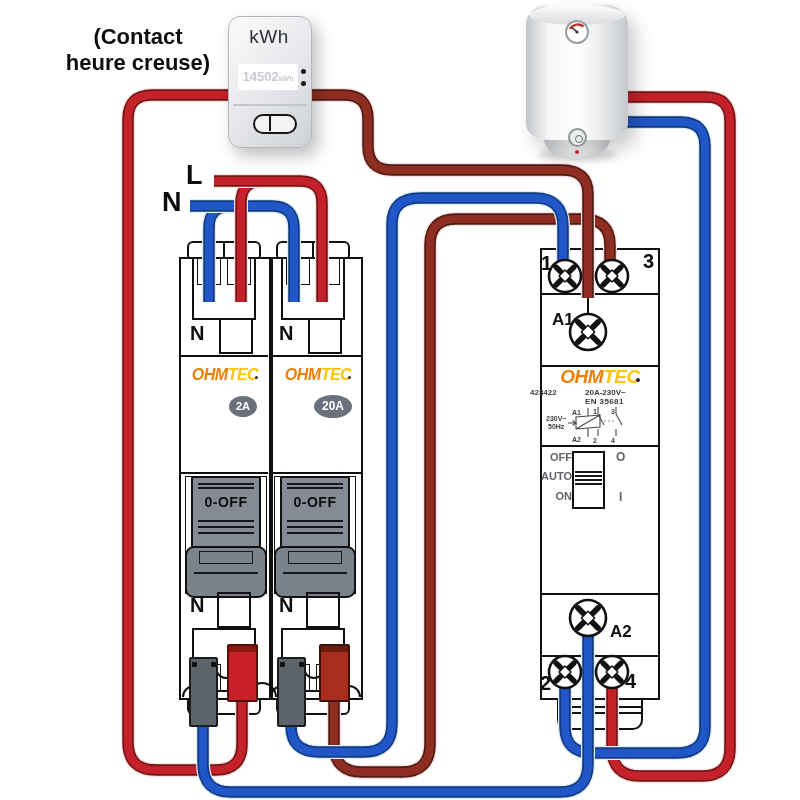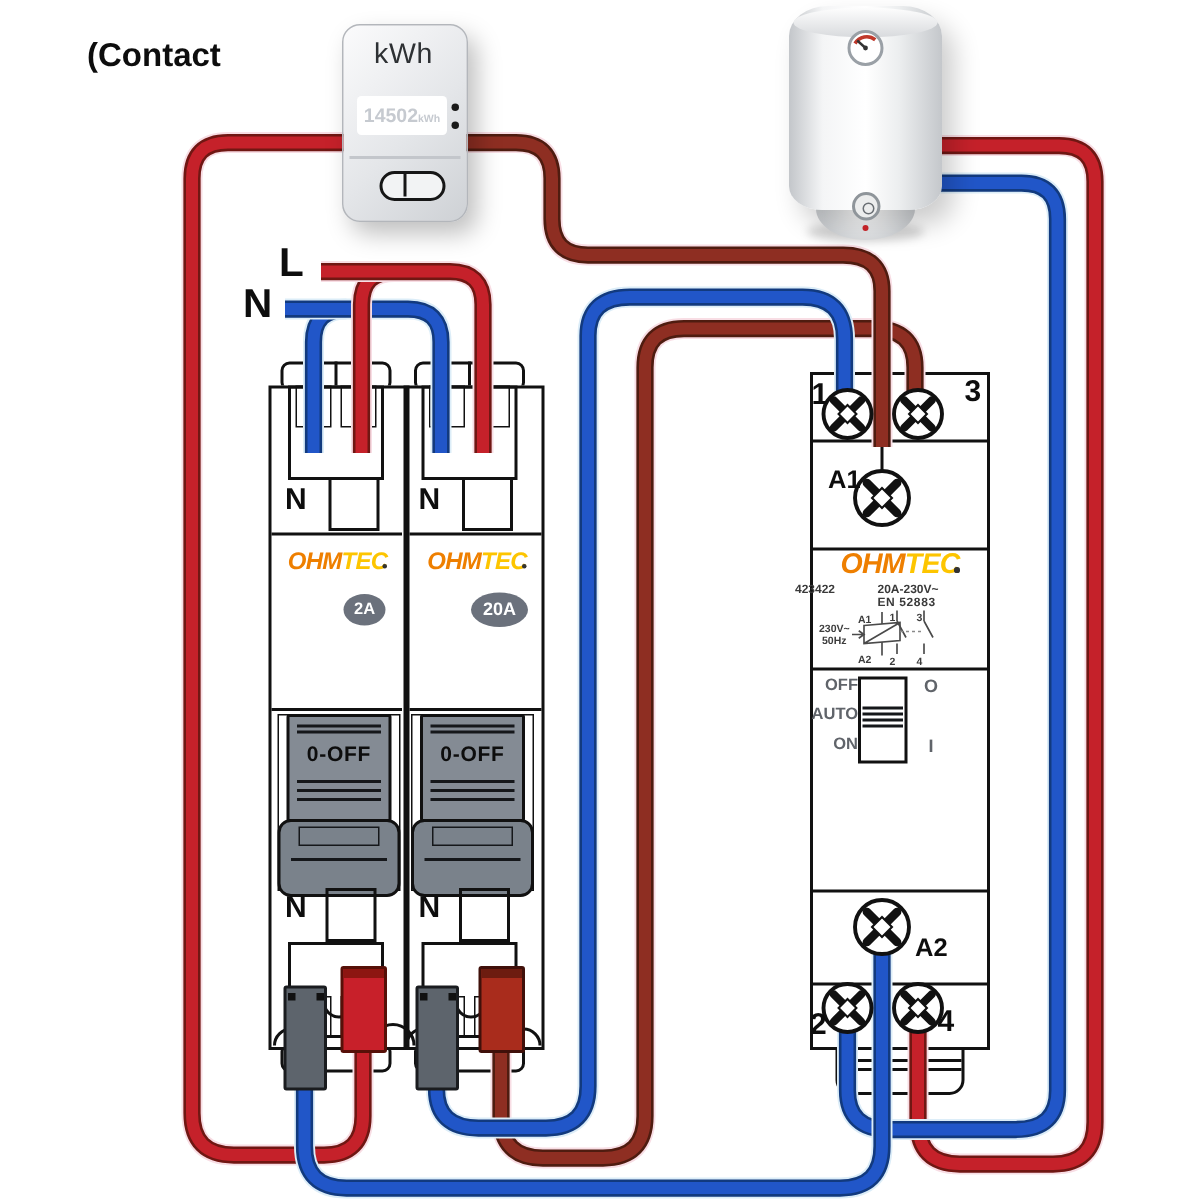--- a/index.html
+++ b/index.html
@@ -256,21 +256,22 @@
           <rect x="560.8" y="667.8" width="8.4" height="8.4" fill="#fff" stroke-width="1.4" transform="rotate(45 565 672)"></rect>
         </g>
       <g>
           <circle cx="612" cy="672" r="16" fill="#fff" stroke-width="2.6"></circle>
           <path d="M603 663 L621 681 M603 681 L621 663" stroke-width="5.4" stroke-linecap="round"></path>
           <rect x="607.8" y="667.8" width="8.4" height="8.4" fill="#fff" stroke-width="1.4" transform="rotate(45 612 672)"></rect>
         </g>
     </g>
   </svg>
 
-  <div class="txt bold" style="left:58px;top:24px;width:160px;font-size:22px;">(Contact</div>
+  <div class="txt bold" style="left:58px;top:24px;width:160px;text-align:center;font-size:22px;">(Contact</div>
+  <div class="txt bold" style="left:48px;top:50px;width:180px;text-align:center;font-size:22px;">heure creuse)</div>
 
   <div class="txt bold" style="left:186px;top:160px;font-size:27px;">L</div>
   <div class="txt bold" style="left:162px;top:187px;font-size:27px;">N</div>
 
   <div class="meter">
     <div class="txt" style="left:0;top:9px;width:80px;text-align:center;font-size:19px;font-weight:500;color:#2e3134;letter-spacing:.5px;">kWh</div>
     <div class="display"><span>14502</span><span style="font-size:7px;">kWh</span></div>
     <div class="dot" style="left:72px;top:52px;"></div>
     <div class="dot" style="left:72px;top:64px;"></div>
     <div style="position:absolute;left:4px;top:87px;width:74px;height:1.5px;background:#c3c6cb;"></div>
@@ -327,21 +328,21 @@
   <div class="txt bold" style="left:643px;top:250px;font-size:20px;">3</div>
   <div class="txt bold" style="left:552px;top:310px;font-size:17px;">A1</div>
   <div class="txt bold" style="left:610px;top:622px;font-size:17px;">A2</div>
   <div class="txt bold" style="left:540px;top:672px;font-size:20px;">2</div>
   <div class="txt bold" style="left:625px;top:670px;font-size:20px;">4</div>
 
   <div class="logo" style="left:548px;top:366px;width:104px;font-size:19px;"><span style="color:#ee7f00;">OHM</span><span class="tec" style="color:#fdc500;">TEC</span></div>
 
   <div class="txt" style="left:530px;top:388px;font-size:8px;font-weight:700;color:#3a3a3a;">423422</div>
   <div class="txt" style="left:585px;top:388px;font-size:8px;font-weight:700;color:#3a3a3a;">20A-230V~</div>
-  <div class="txt" style="left:585px;top:397px;font-size:8px;font-weight:700;color:#3a3a3a;letter-spacing:.4px;">EN 52883</div>
+  <div class="txt" style="left:585px;top:397px;font-size:8px;font-weight:700;color:#3a3a3a;letter-spacing:.4px;">EN 35681</div>
 
   <svg class="abs" style="left:544px;top:404px;" width="100" height="40" viewBox="0 0 100 40">
     <g fill="#3d3d3d" font-size="7" font-weight="bold">
       <text x="2" y="17">230V~</text>
       <text x="4" y="25">50Hz</text>
       <text x="28" y="11">A1</text>
       <text x="28" y="38">A2</text>
       <text x="49" y="10">1</text>
       <text x="49" y="39">2</text>
       <text x="67" y="10">3</text>

